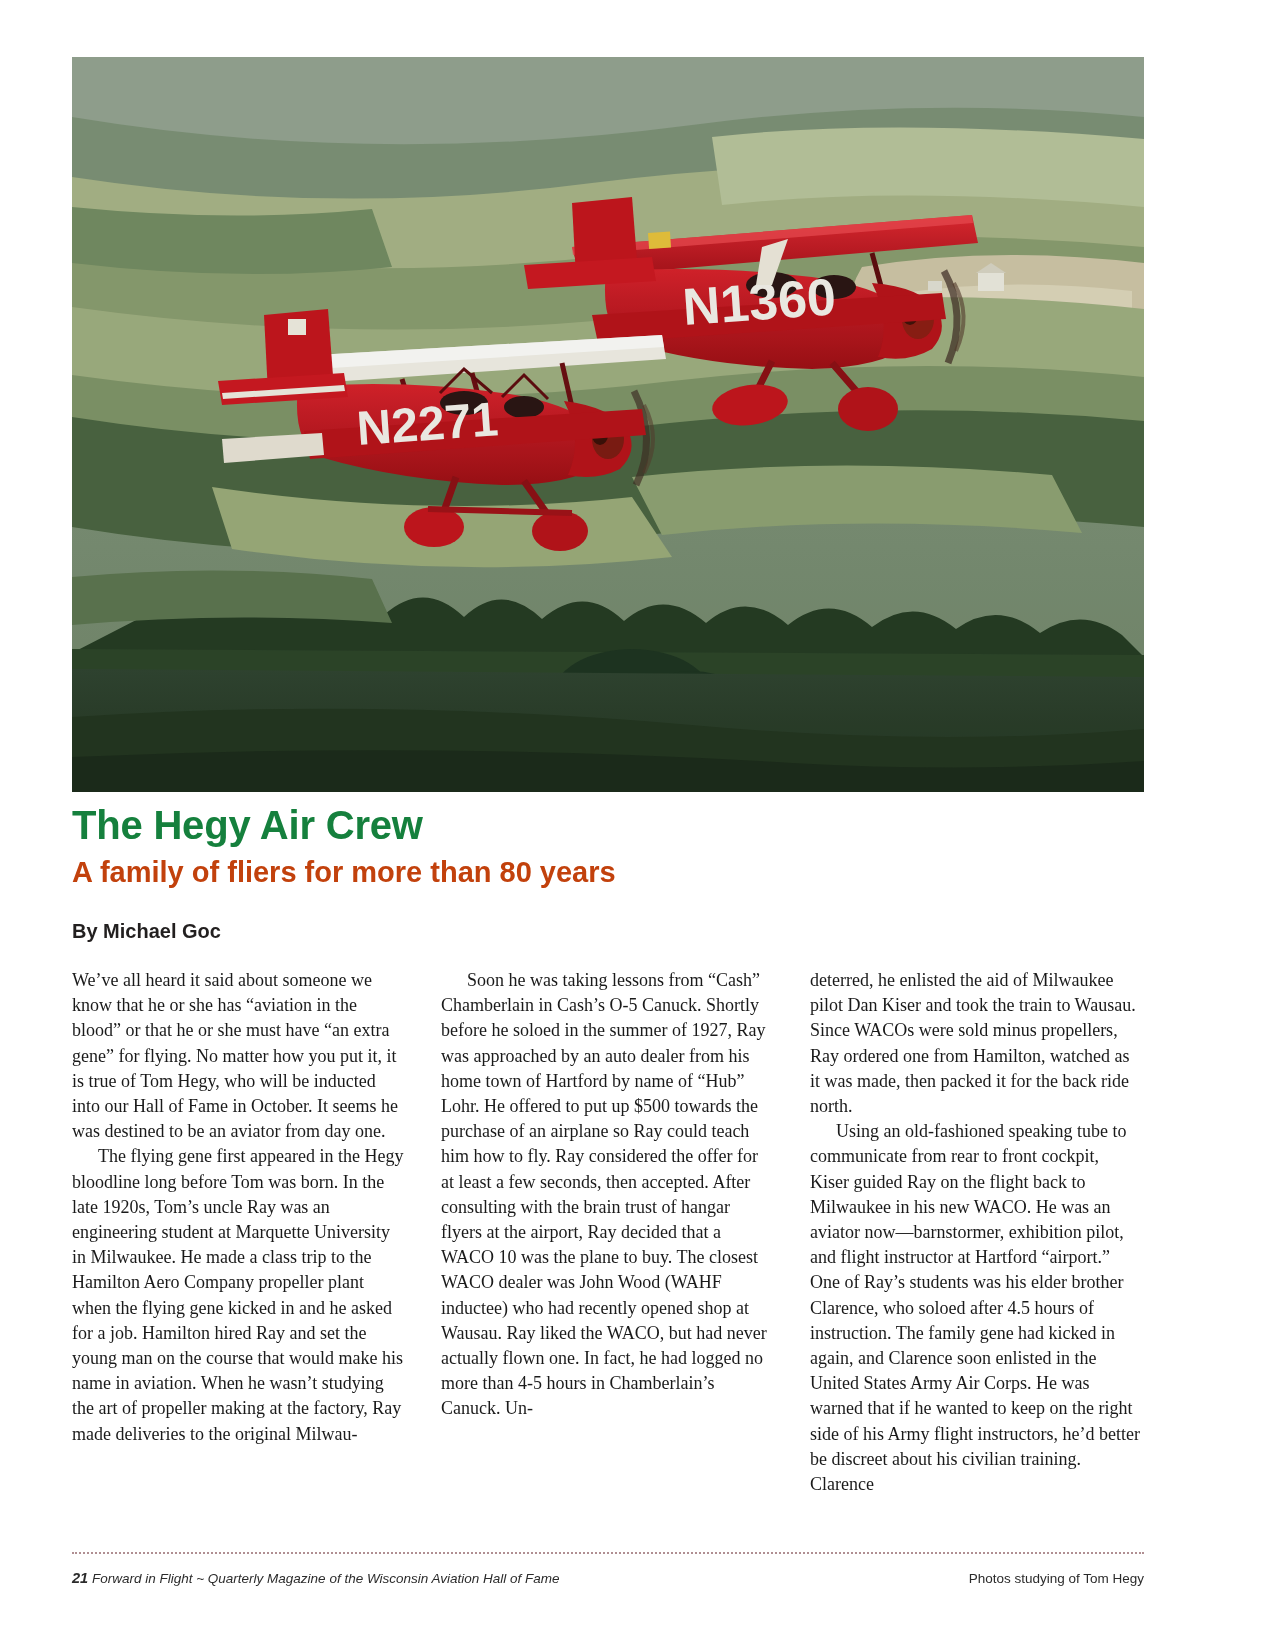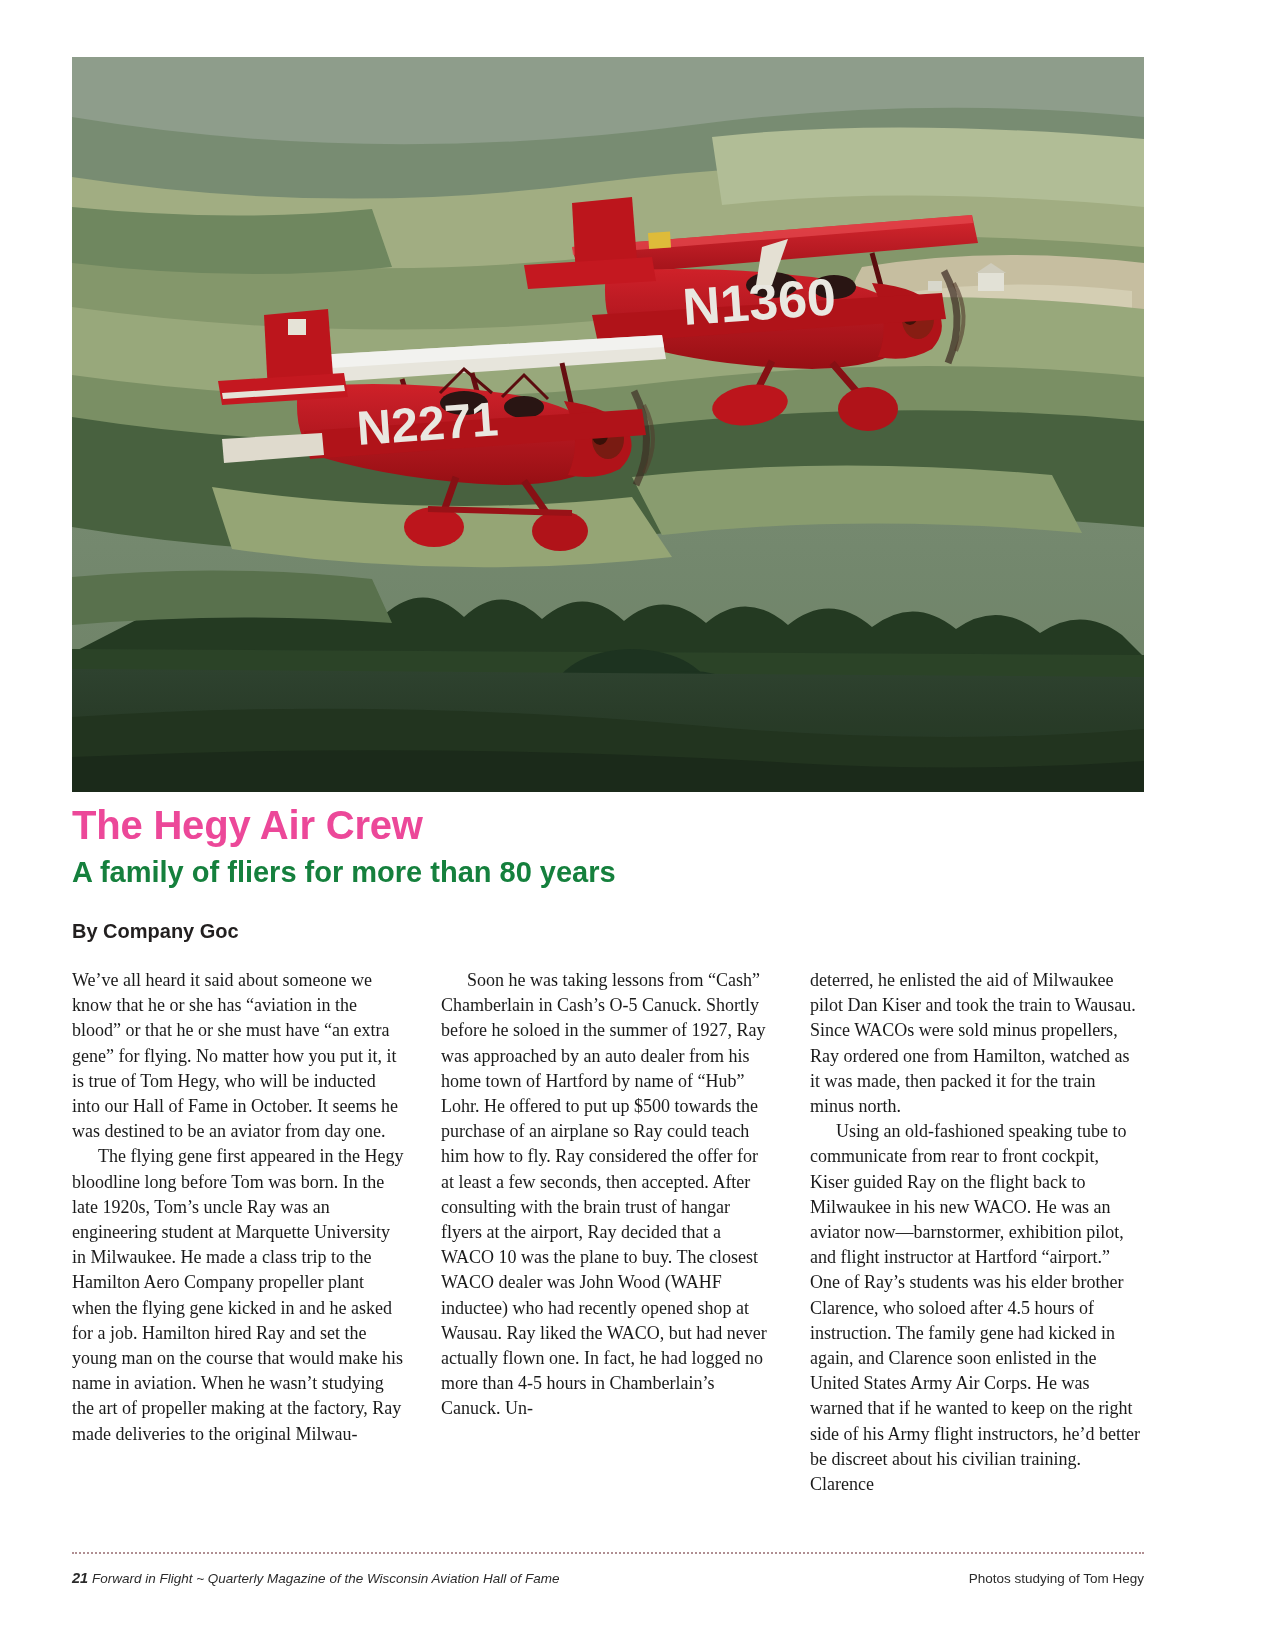--- a/index.html
+++ b/index.html
@@ -44,32 +44,32 @@
 
   
   .headline {
     position: absolute;
     left: 72px;
     top: 805px;
     font-family: "Liberation Sans", "DejaVu Sans", sans-serif;
     font-weight: bold;
     font-size: 40px;
     letter-spacing: -0.2px;
-    color: #ec4899;
+    color: #15803d;
     line-height: 1.0;
     white-space: nowrap;
   }
   .subhead {
     position: absolute;
     left: 72px;
     top: 858px;
     font-family: "Liberation Sans", "DejaVu Sans", sans-serif;
     font-weight: bold;
     font-size: 29px;
-    color: #15803d;
+    color: #c2410c;
     line-height: 1.0;
     white-space: nowrap;
   }
   .byline {
     position: absolute;
     left: 72px;
     top: 921px;
     font-family: "Liberation Sans", "DejaVu Sans", sans-serif;
     font-weight: bold;
     font-size: 20px;
@@ -295,35 +295,35 @@
           <path d="M356,452 L500,456" stroke="#a01017" stroke-width="6"></path>
         </g>
 
         <rect x="0" y="0" width="1072" height="735" fill="#2a3a20" opacity="0.05"></rect>
       </svg>
     </div>
   </div>
 
   <div class="headline">The Hegy Air Crew</div>
   <div class="subhead">A family of fliers for more than 80 years</div>
-  <div class="byline">By Company Goc</div>
+  <div class="byline">By Michael Goc</div>
 
   <div class="cols">
 
     <div class="col">
       <p>We’ve all heard it said about someone we know that he or she has “aviation in the blood” or that he or she must have “an extra gene” for flying. No matter how you put it, it is true of Tom Hegy, who will be inducted into our Hall of Fame in October. It seems he was destined to be an aviator from day one.</p>
       <p class="indent">The flying gene first appeared in the Hegy bloodline long before Tom was born. In the late 1920s, Tom’s uncle Ray was an engineering student at Marquette University in Milwaukee. He made a class trip to the Hamilton Aero Company propeller plant when the flying gene kicked in and he asked for a job. Hamilton hired Ray and set the young man on the course that would make his name in aviation. When he wasn’t studying the art of propeller making at the factory, Ray made deliveries to the original Milwau-</p>
     </div>
 
     <div class="col">
       <p class="indent">Soon he was taking lessons from “Cash” Chamberlain in Cash’s O-5 Canuck. Shortly before he soloed in the summer of 1927, Ray was approached by an auto dealer from his home town of Hartford by name of “Hub” Lohr. He offered to put up $500 towards the purchase of an airplane so Ray could teach him how to fly. Ray considered the offer for at least a few seconds, then accepted. After consulting with the brain trust of hangar flyers at the airport, Ray decided that a WACO 10 was the plane to buy. The closest WACO dealer was John Wood (WAHF inductee) who had recently opened shop at Wausau. Ray liked the WACO, but had never actually flown one. In fact, he had logged no more than 4-5 hours in Chamberlain’s Canuck. Un-</p>
     </div>
 
     <div class="col">
-      <p>deterred, he enlisted the aid of Milwaukee pilot Dan Kiser and took the train to Wausau. Since WACOs were sold minus propellers, Ray ordered one from Hamilton, watched as it was made, then packed it for the train minus north.</p>
+      <p>deterred, he enlisted the aid of Milwaukee pilot Dan Kiser and took the train to Wausau. Since WACOs were sold minus propellers, Ray ordered one from Hamilton, watched as it was made, then packed it for the back ride north.</p>
       <p class="indent">Using an old-fashioned speaking tube to communicate from rear to front cockpit, Kiser guided Ray on the flight back to Milwaukee in his new WACO. He was an aviator now—barnstormer, exhibition pilot, and flight instructor at Hartford “airport.” One of Ray’s students was his elder brother Clarence, who soloed after 4.5 hours of instruction. The family gene had kicked in again, and Clarence soon enlisted in the United States Army Air Corps. He was warned that if he wanted to keep on the right side of his Army flight instructors, he’d better be discreet about his civilian training. Clarence</p>
     </div>
 
   </div>
 
   <div class="footer-rule"></div>
   <div class="footer">
     <div class="footer-left">
       <span class="footer-pageno">21</span>
       <span class="footer-magazine">Forward in Flight ~ Quarterly Magazine of the Wisconsin Aviation Hall of Fame</span>

